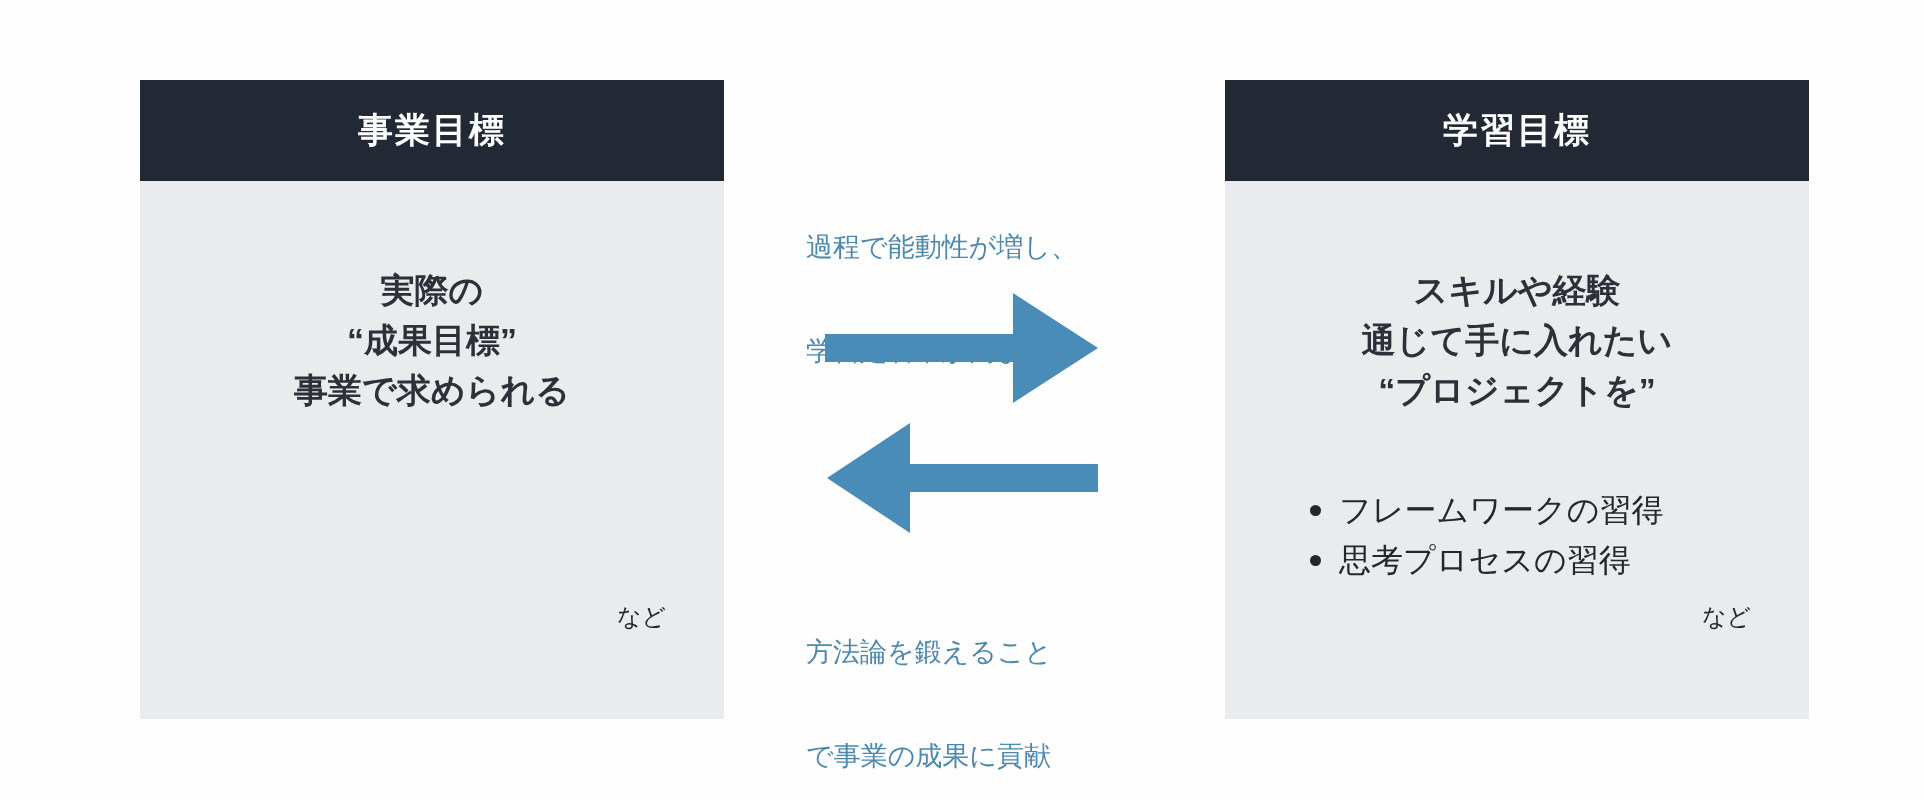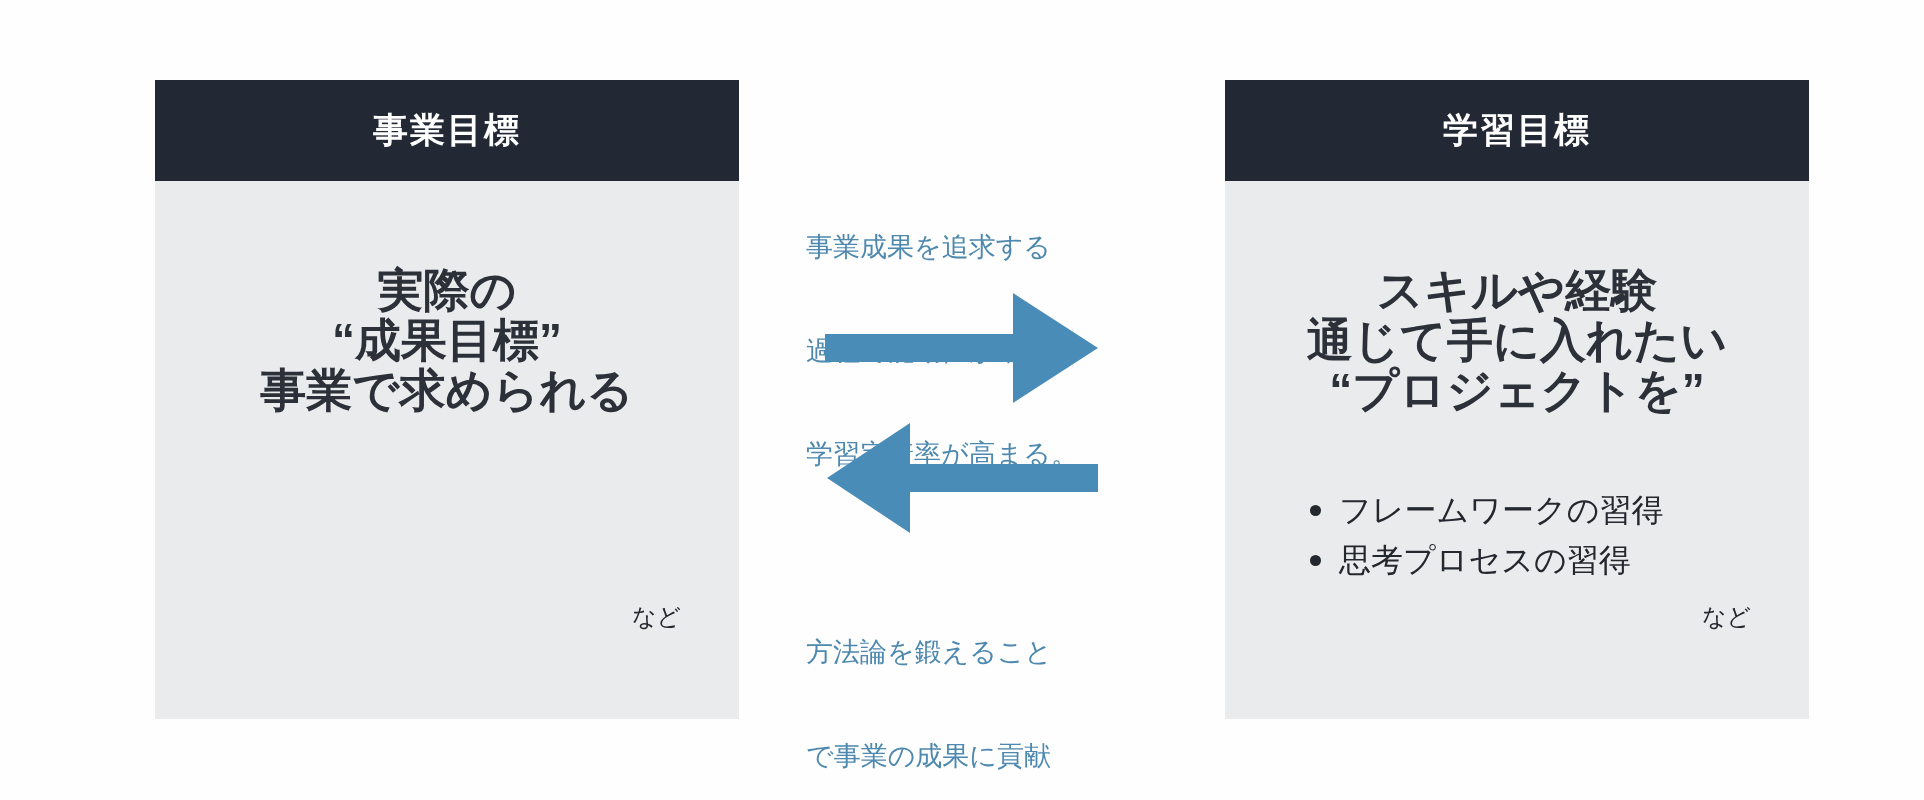--- a/index.html
+++ b/index.html
@@ -15,42 +15,42 @@
     color: #272c35;
   }
   .card {
     position: absolute;
     top: 80px;
     width: 584px;
     height: 639px;
     display: flex;
     flex-direction: column;
   }
-  .card-left  { left: 155px; }
+  .card-left  { left: 140px; }
   .card-right { left: 1197px; margin-left: 28px; }
   .card-header {
     height: 101px;
     background: #222834;
     color: #ffffff;
     font-size: 35px;
     font-weight: bold;
     display: flex;
     align-items: center;
     justify-content: center;
     letter-spacing: 2px;
   }
   .card-body {
     flex: 1;
     background: #eaebec;
     position: relative;
   }
   .card-title {
     margin-top: 84px;
     text-align: center;
-    font-size: 46px;
+    font-size: 34px;
     font-weight: bold;
     line-height: 50px;
     color: #2b3039;
   }
   .bullet-list {
     position: absolute;
     top: 304px;
     left: 85px;
     right: 40px;
     font-size: 32px;
@@ -104,21 +104,20 @@
     <div class="card-title">
       <div>実際の</div>
       <div>“成果目標”</div>
       <div>事業で求められる</div>
     </div>
     <div class="etc-label">など</div>
   </div>
 </div>
 
 <div class="note note-top">
-  <div>事業成果を追求する</div>
   <div>過程で能動性が増し、</div>
   <div>学習定着率が高まる。</div>
 </div>
 
 <svg class="arrow arrow-right" width="273" height="110" viewBox="0 0 273 110" aria-hidden="true">
   <polygon points="0,41 188,41 188,0 273,55 188,110 188,69 0,69"></polygon>
 </svg>
 
 <svg class="arrow arrow-left" width="271" height="110" viewBox="0 0 271 110" aria-hidden="true">
   <polygon points="271,41 83,41 83,0 0,55 83,110 83,69 271,69"></polygon>

